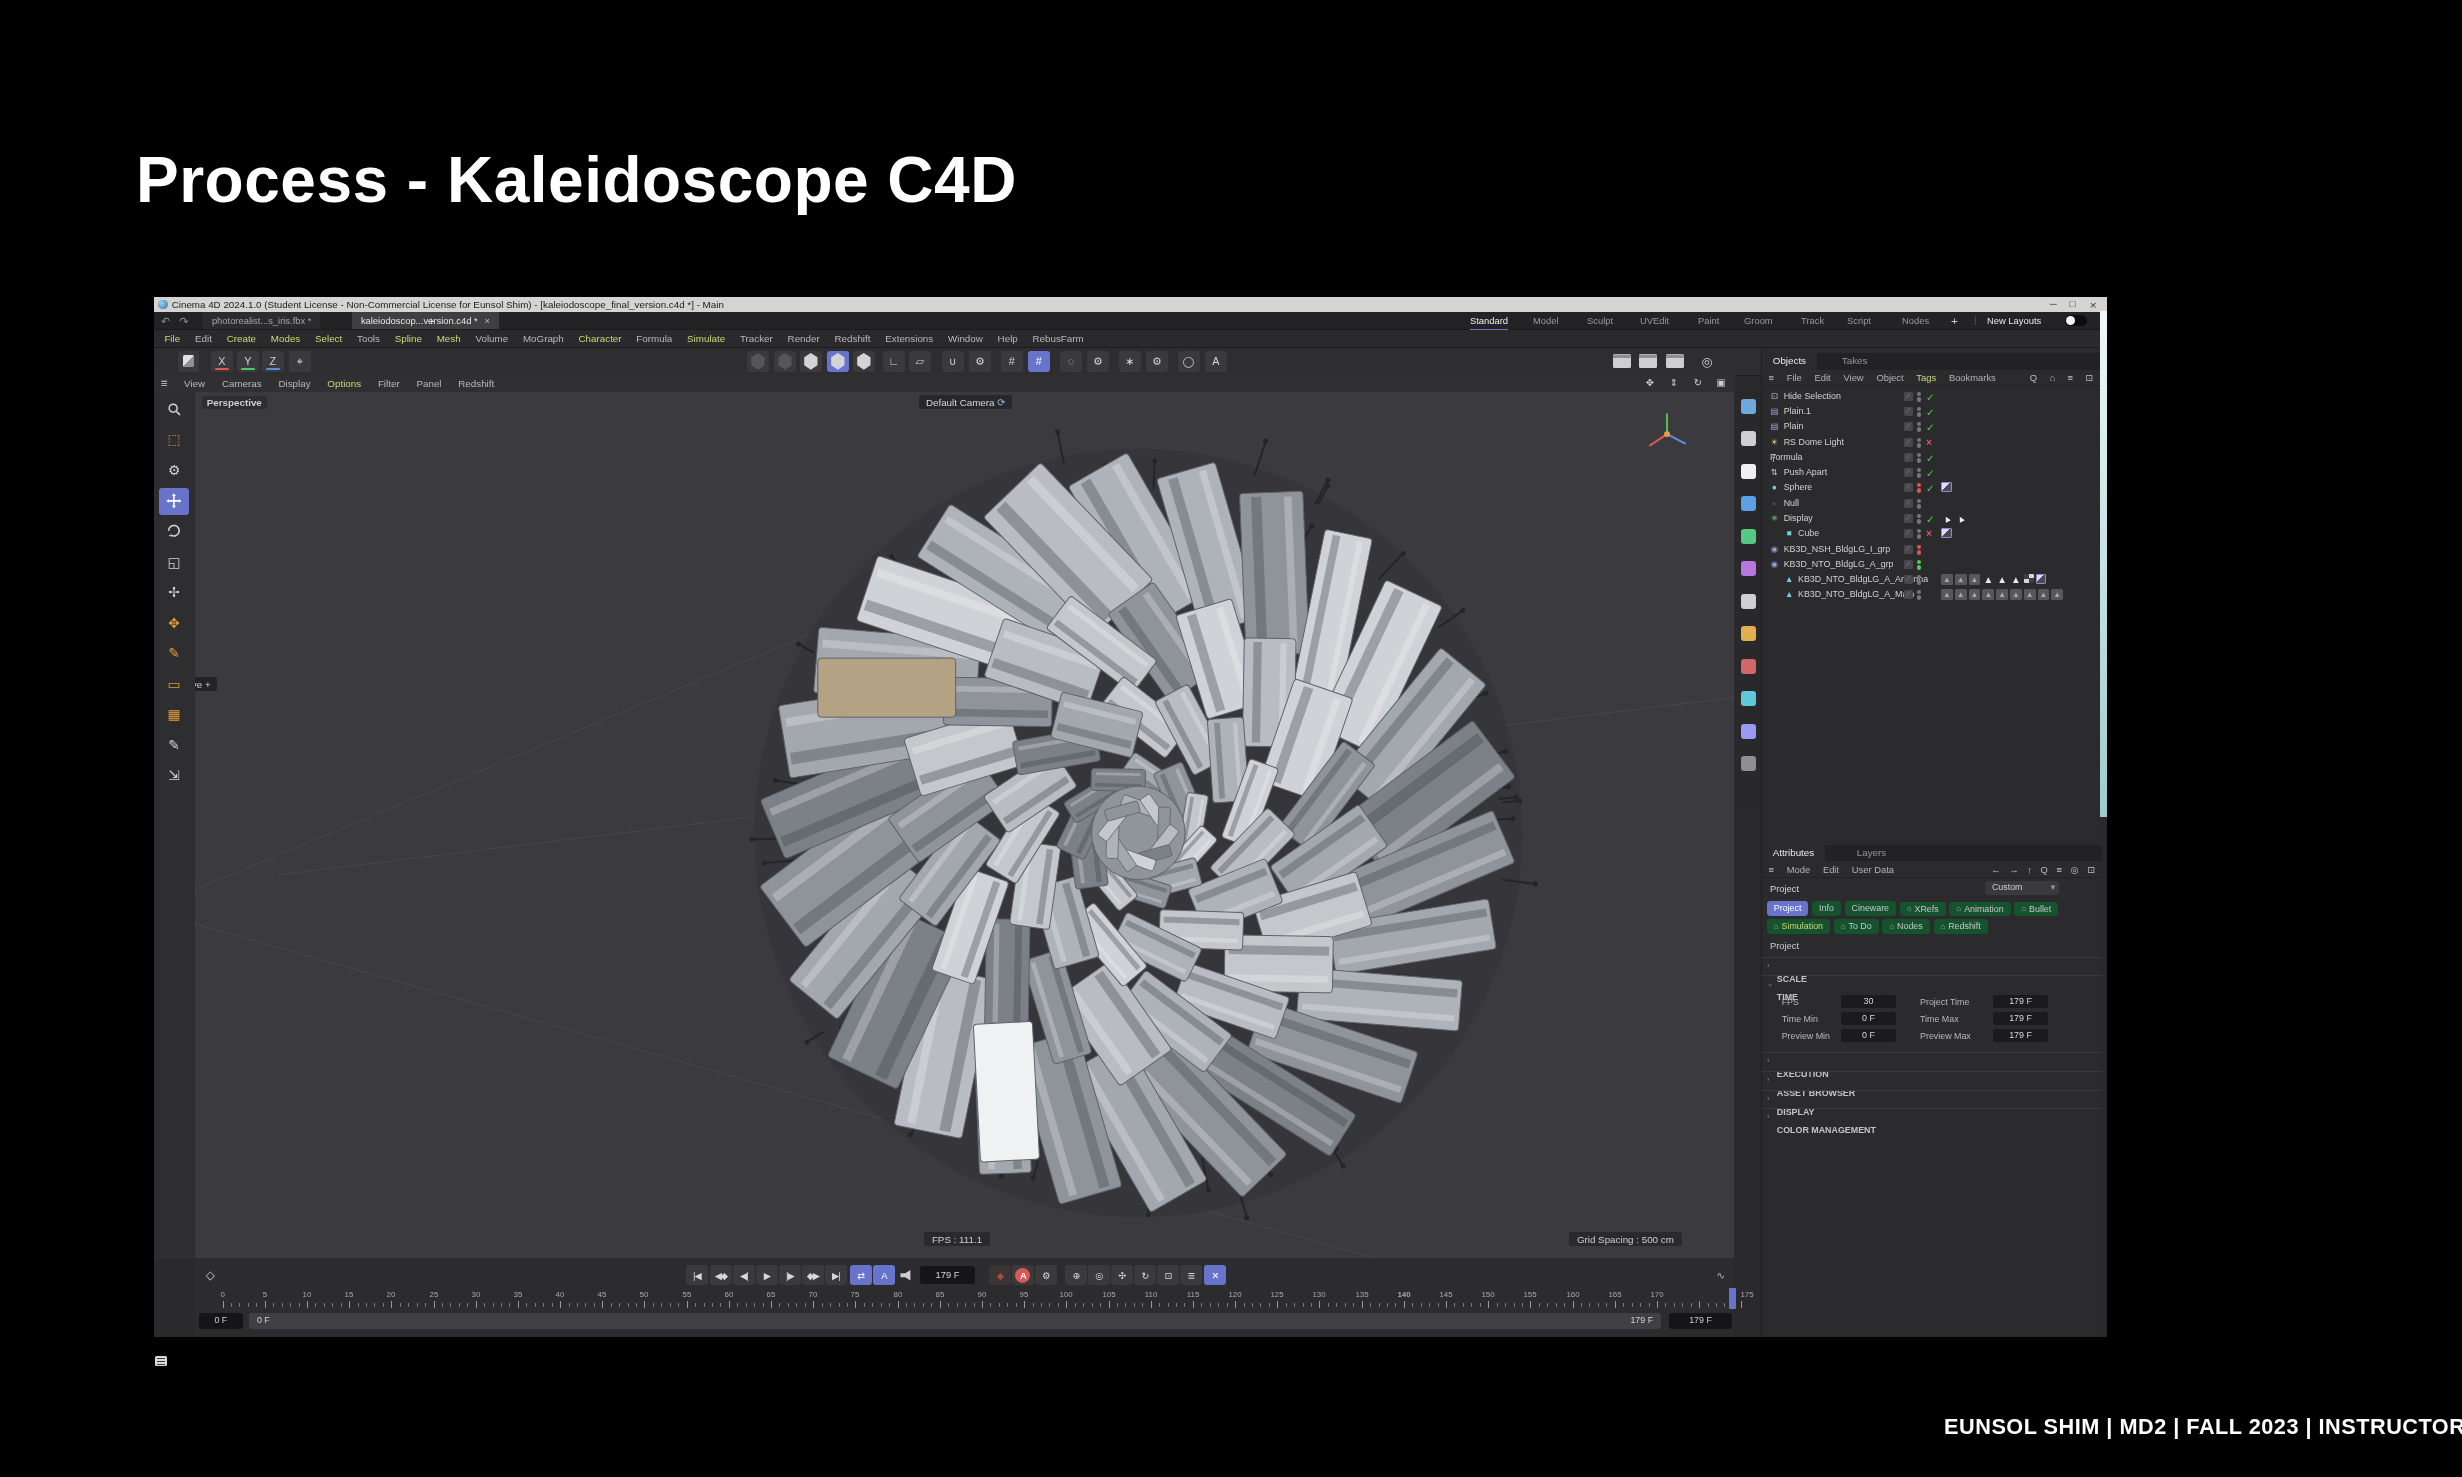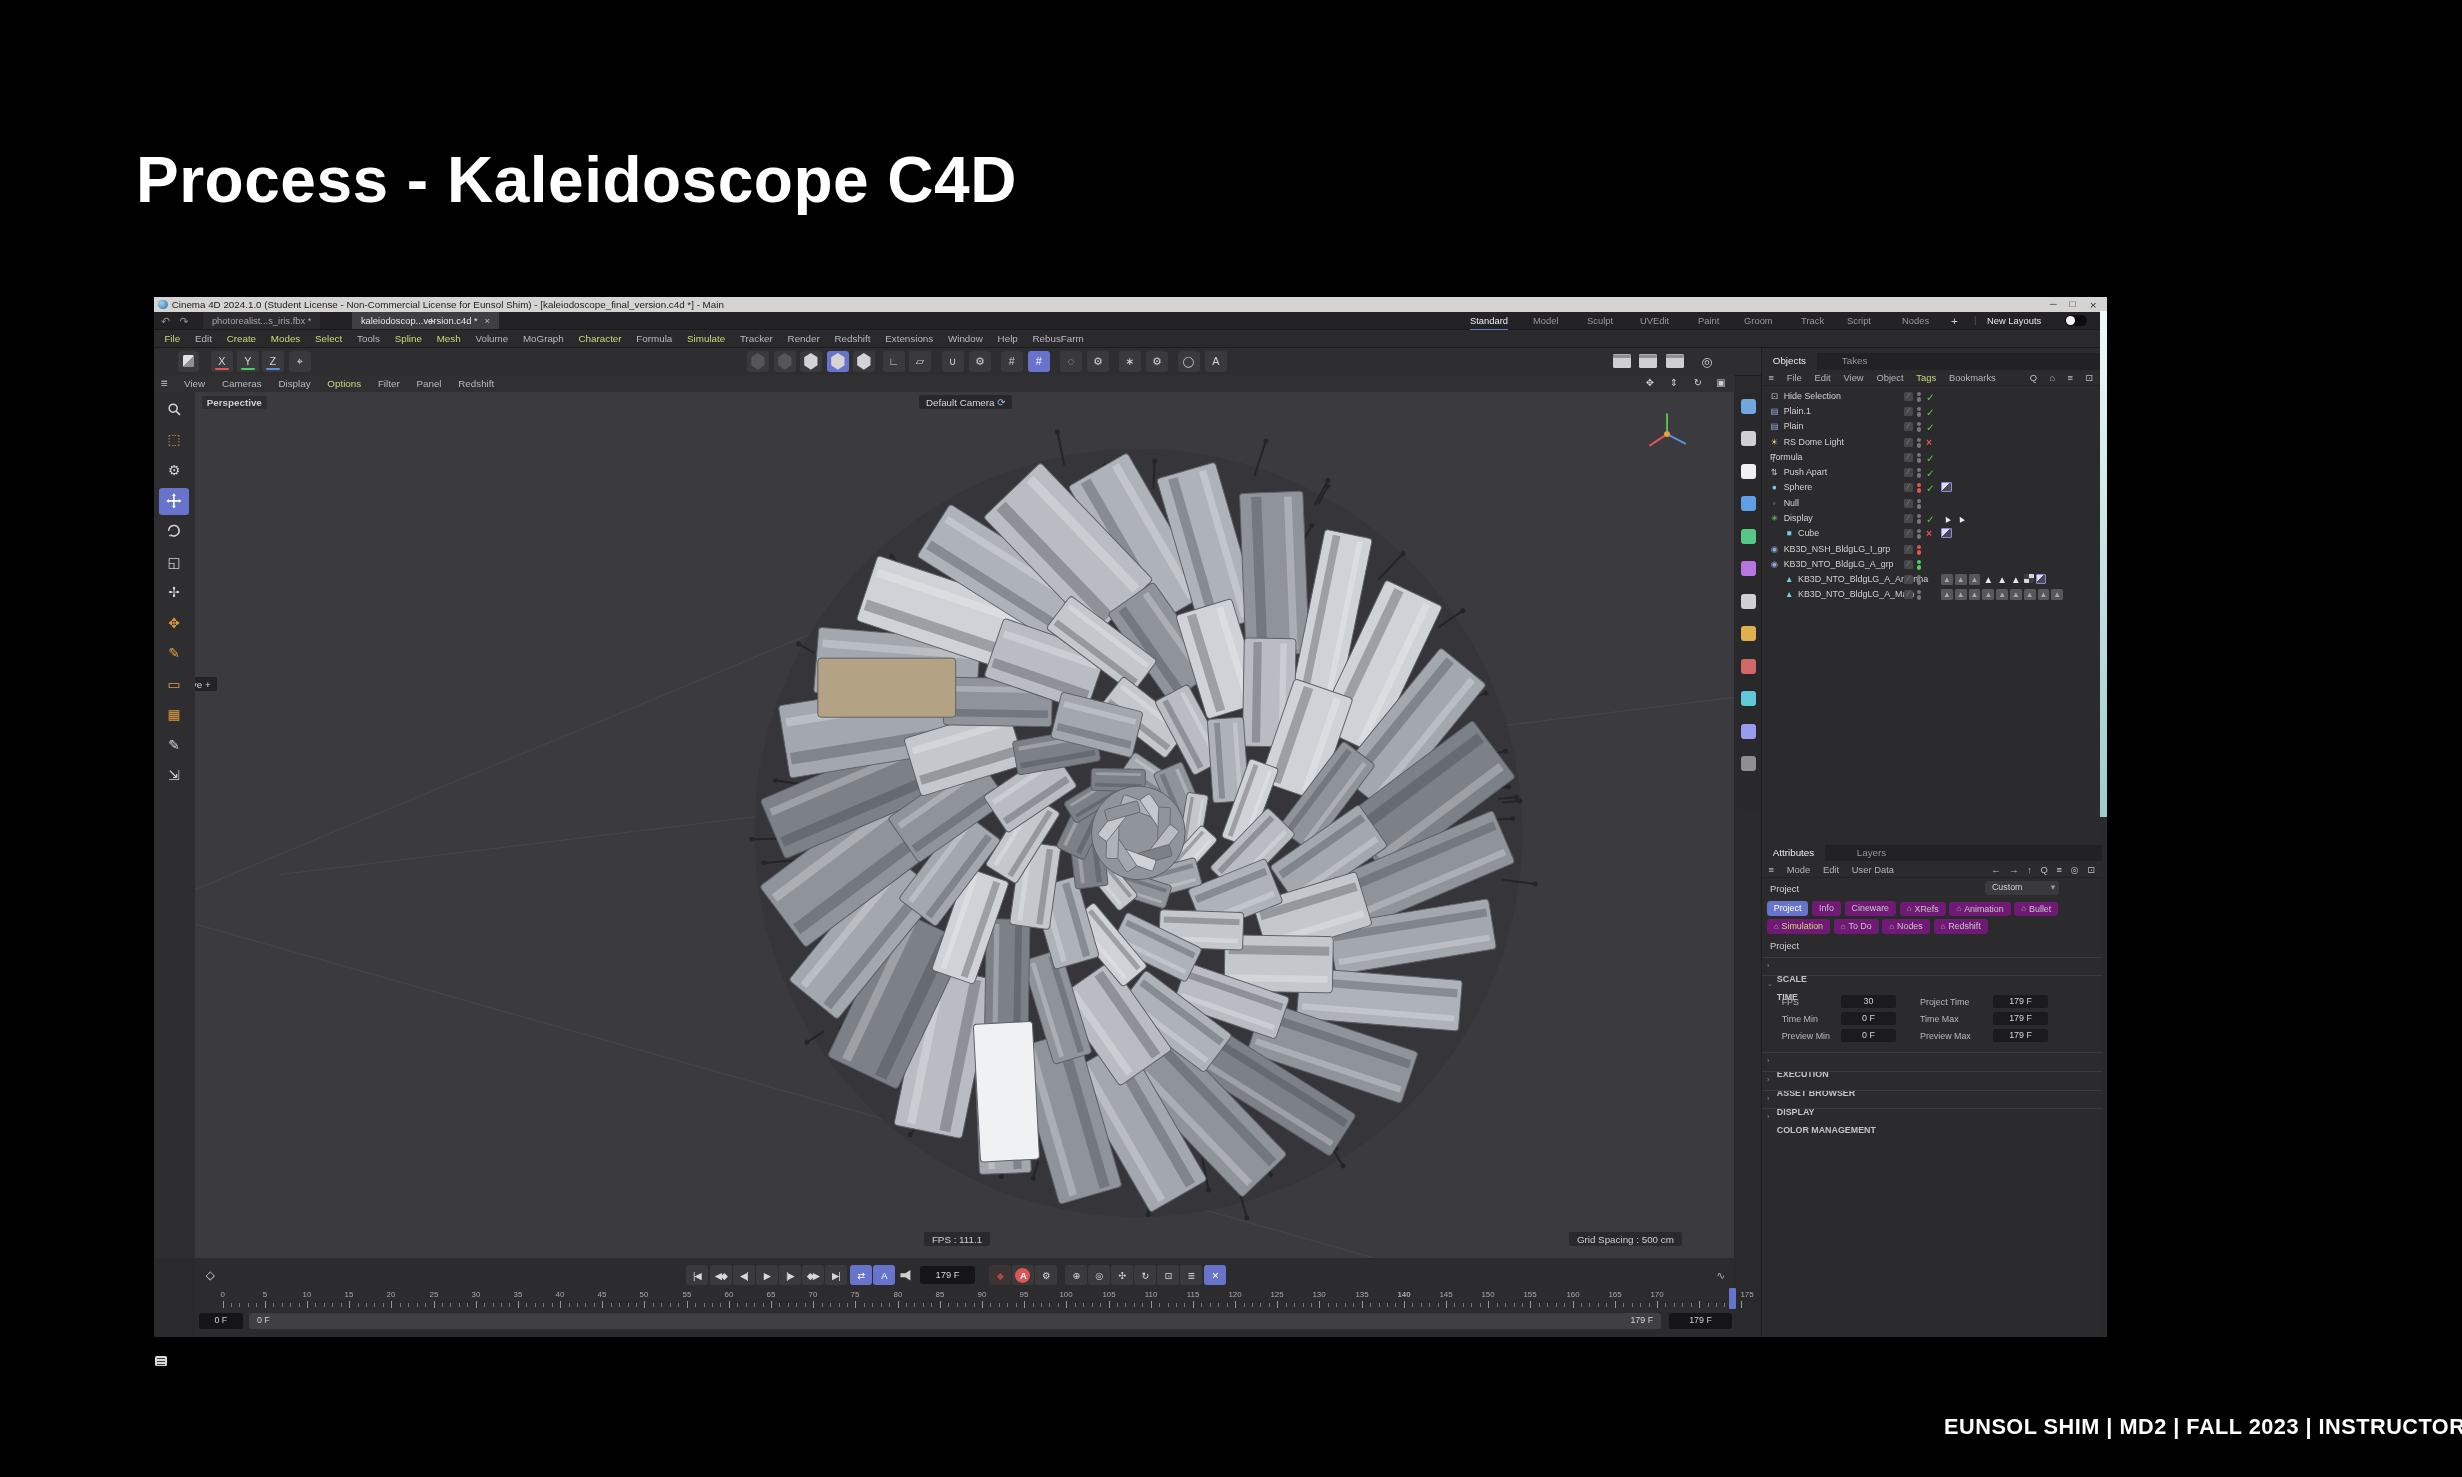--- a/index.html
+++ b/index.html
@@ -90,21 +90,21 @@
   .tag{width:11.8px;height:11.8px;display:flex;align-items:center;justify-content:center;font-size:7.9px;}
   .tag.box{background:#58585c;border-radius:1.5px;color:#a9a9ad;}
   .tag.tri{color:#e8e8ea;font-size:9.8px;}
   .tag.corner{background:linear-gradient(135deg,#dcdcf8 42%,#4a4a4f 42%);border:1px solid #8a8ae0;width:8.9px;height:8.9px;border-radius:1px;}
   .tag.checker{background:conic-gradient(#d8d8da 25%,#3e3e42 0 50%,#d8d8da 0 75%,#3e3e42 0);width:9.8px;height:9.8px;border-radius:1px;}
   .tag.cursor{color:#ececef;font-size:9.4px;transform:rotate(-28deg);}
   
   .sec{position:absolute;left:0;width:340px;border-top:0.5px solid #3a3a3e;}
   .sec .lbl{position:absolute;left:14.8px;top:16px;font-size:8.9px;font-weight:bold;color:#c4c4c8;}
   .sec .ar{position:absolute;left:4.9px;top:3px;font-size:7.4px;color:#8f8f93;}
-  .abtn{display:inline-flex;align-items:center;height:14.8px;padding:0 6.9px;margin-right:3.9px;background:#701a75;
+  .abtn{display:inline-flex;align-items:center;height:14.8px;padding:0 6.9px;margin-right:3.9px;background:#14532d;
         border-radius:3.4px;font-size:8.9px;color:#c6c6ca;white-space:nowrap;}
   .abtn.active{background:#6874cc;color:#fff;}
   .abtn.accent{color:#ccd878;}
   .abtn .home{margin-right:3px;font-size:7.9px;color:#a9a9ad;}
   .fld-lbl{position:absolute;font-size:8.9px;color:#b9b9bd;white-space:nowrap;}
   .fld{position:absolute;width:55px;height:12.8px;background:#1b1b1d;border-radius:2.5px;color:#d6d6da;
        font-size:8.9px;text-align:center;line-height:12.8px;}
   #preset{position:absolute;left:223px;width:74px;height:13.8px;background:#3a3a3d;border-radius:3px;color:#cfcfd3;
           font-size:8.9px;line-height:13.8px;padding-left:6.9px;box-sizing:border-box;}
   #preset .dd{position:absolute;right:3.9px;color:#9a9a9e;}

